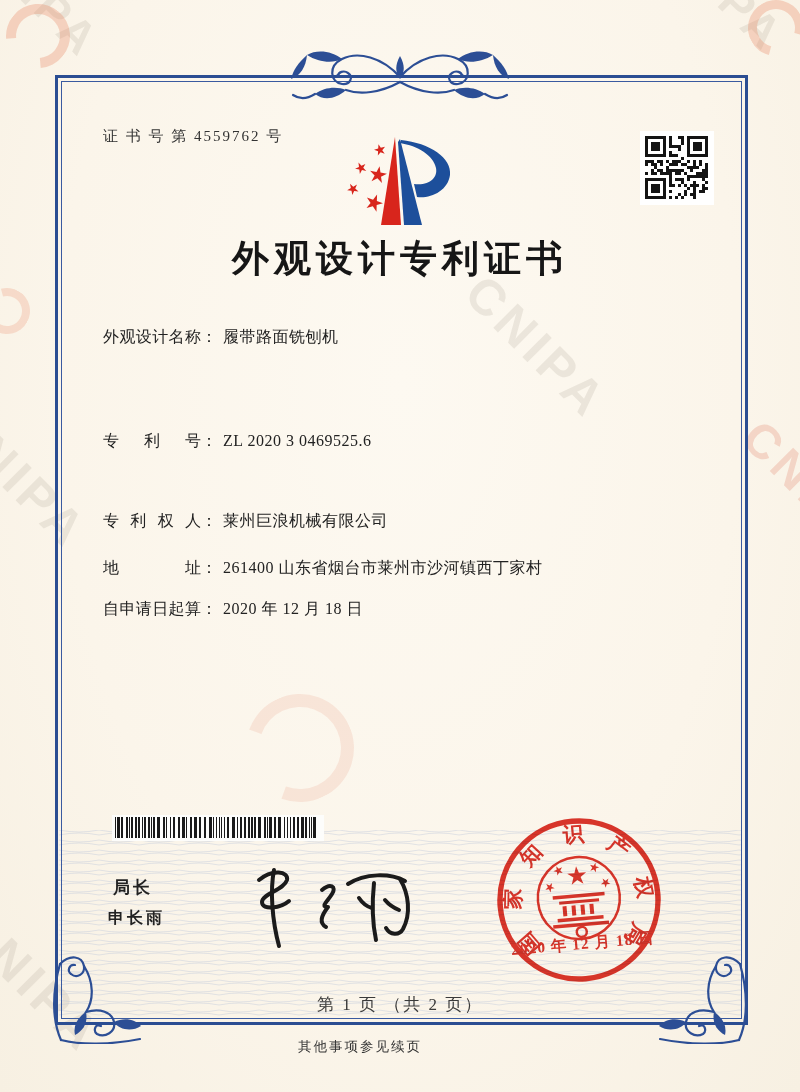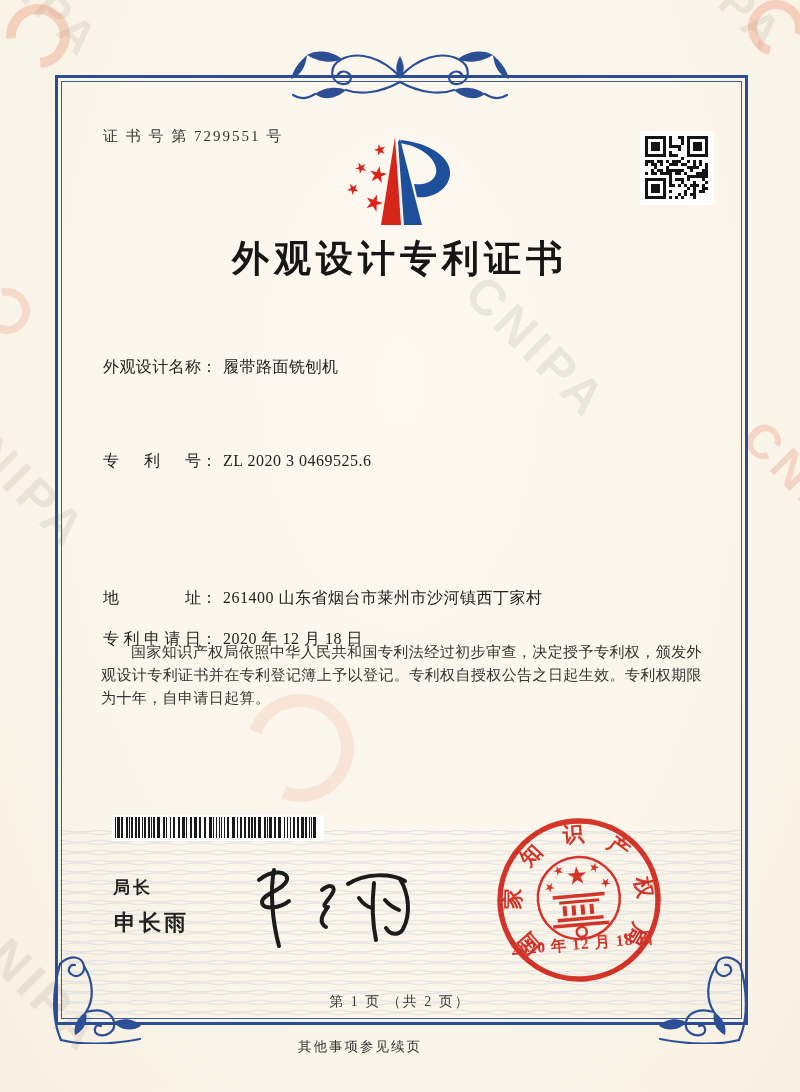--- a/index.html
+++ b/index.html
@@ -18,38 +18,38 @@
   
   #frame{left:55px;top:75px;width:687px;height:944px;border:3px solid #2b4d92;}
   #frame-inner{left:3px;top:3px;right:3px;bottom:3px;position:absolute;border:1px solid #3a5aa0;}
   
   #cert-no{left:103px;top:127px;font-size:15px;letter-spacing:2px;color:#333;}
   #qr{left:640px;top:131px;}
   #logo{left:338px;top:130px;}
   #title{left:0;top:234px;width:800px;text-align:center;font-size:37px;font-weight:700;
          letter-spacing:5px;color:#161616;}
   
-  .frow{left:103px;font-size:16px;color:#222;white-space:nowrap;margin-top:30px;}
+  .frow{left:103px;font-size:16px;color:#222;white-space:nowrap;}
   .flabel{display:inline-block;width:98px;text-align:justify;text-align-last:justify;vertical-align:top;}
   .fcolon{display:inline-block;margin-right:6px;}
   .fvalue{letter-spacing:0.5px;}
   
   #body-text{left:101px;top:641px;width:601px;font-size:15px;line-height:23px;
              text-align:justify;color:#343434;}
   #body-text p{margin:0;text-indent:2em;letter-spacing:0.4px;}
   
   #waves{left:59px;top:830px;pointer-events:none;}
   #barcode{left:112px;top:815px;}
   #sig-title{left:113px;top:876px;font-family:Liberation Serif, serif;
              font-size:17px;font-weight:600;color:#222;letter-spacing:3px;}
-  #sig-name{left:114px;top:908px;font-family:"Liberation Sans","DejaVu Sans",sans-serif;
-            font-size:22px;font-weight:600;color:#222;letter-spacing:3px;}
+  #sig-name{left:108px;top:908px;font-family:"Liberation Sans","DejaVu Sans",sans-serif;
+            font-size:16px;font-weight:600;color:#222;letter-spacing:3px;}
   #autograph{left:232px;top:850px;}
   #seal{left:492px;top:813px;mix-blend-mode:multiply;}
-  #page-no{left:0;top:993px;width:800px;text-align:center;font-size:14px;letter-spacing:2px;color:#3a3a3a;}
+  #page-no{left:0;top:993px;width:800px;text-align:center;font-size:17px;letter-spacing:2px;color:#3a3a3a;}
   #cont-note{left:0;top:1038px;width:720px;text-align:center;font-size:13.5px;letter-spacing:2px;color:#333;font-family:Liberation Serif, serif;}
 </style>
 </head>
 <body>
 
 <div id="page">
 
   <div class="wm" style="left:-48px;top:-36px;font-size:46px;">CNIPA</div>
   <div class="wm" style="left:636px;top:-42px;font-size:46px;">CNIPA</div>
   <div class="wm" style="left:448px;top:318px;font-size:50px;">CNIPA</div>
@@ -138,21 +138,21 @@
     <g transform="translate(102,0) scale(-1,1)" stroke="#2c4e95" fill="none" stroke-width="2.2" stroke-linecap="round">
       <path d="M12,12 C22,2 34,4 36,14 C37,22 29,27 23,22 C19,19 21,12 27,13"></path>
       <path d="M13,88 C4,68 4,40 12,12"></path>
       <path d="M13,88 C32,93 62,93 92,87"></path>
       <path d="M36,14 C46,30 46,48 38,60 C52,56 64,60 66,70 C68,80 57,86 49,82 C45,79 47,71 53,74"></path>
       <path d="M38,60 C29,66 25,74 27,83 C36,78 40,70 38,60 Z" fill="#2c4e95" stroke="none"></path>
       <path d="M66,70 C76,65 87,67 93,74 C84,80 71,78 66,70 Z" fill="#2c4e95" stroke="none"></path>
     </g>
   </svg>
 
-  <div id="cert-no" class="abs">证 书 号 第 7299551 号</div>
+  <div id="cert-no" class="abs">证 书 号 第 4559762 号</div>
 
   <svg id="qr" class="abs" width="74" height="74" viewBox="0 0 74 74">
       <rect x="0" y="0" width="74" height="74" fill="#ffffff"></rect>
       <rect x="29" y="5" width="3" height="3" fill="#141414"></rect>
       <rect x="38" y="5" width="3" height="3" fill="#141414"></rect>
       <rect x="41" y="5" width="3" height="3" fill="#141414"></rect>
       <rect x="29" y="8" width="3" height="3" fill="#141414"></rect>
       <rect x="41" y="8" width="3" height="3" fill="#141414"></rect>
       <rect x="29" y="11" width="3" height="3" fill="#141414"></rect>
       <rect x="41" y="11" width="3" height="3" fill="#141414"></rect>
@@ -294,32 +294,34 @@
       <use href="#st" transform="translate(15,59) scale(6) rotate(-30)"></use>
       <use href="#st" transform="translate(36,73) scale(9) rotate(20)"></use>
     </g>
   </svg>
 
   <div id="title" class="abs">外观设计专利证书</div>
 
   <div class="frow abs" style="top:327px;">
     <span class="flabel">外观设计名称</span><span class="fcolon">：</span><span class="fvalue">履带路面铣刨机</span>
   </div>
-  <div class="frow abs" style="top:421px;">
+  <div class="frow abs" style="top:431px;">
     <span class="flabel">专利号</span><span class="fcolon">：</span><span class="fvalue">ZL 2020 3 0469525.6</span>
+  </div>
+  <div class="frow abs" style="top:511px;">
+    <span class="flabel">专利权人</span><span class="fcolon">：</span><span class="fvalue">莱州巨浪机械有限公司</span>
   </div>
   <div class="frow abs" style="top:558px;font-family:Liberation Serif, serif;">
     <span class="flabel">地址</span><span class="fcolon">：</span><span class="fvalue">261400  山东省烟台市莱州市沙河镇西丁家村</span>
   </div>
   <div class="frow abs" style="top:599px;">
-    <span class="flabel">专利申请日</span><span class="fcolon">：</span><span class="fvalue">2020 年 12 月 18 日</span>
+    <span class="flabel">自申请日起算</span><span class="fcolon">：</span><span class="fvalue">2020 年 12 月 18 日</span>
   </div>
 
   <div id="body-text" class="abs">
-    <p>国家知识产权局依照中华人民共和国专利法经过初步审查，决定授予专利权，颁发外观设计专利证书并在专利登记簿上予以登记。专利权自授权公告之日起生效。专利权期限为十年，自申请日起算。</p>
   </div>
 
   <svg id="barcode" class="abs" width="212" height="26" viewBox="0 0 212 26">
       <rect x="0" y="0" width="212" height="26" fill="#fdfdfb"></rect>
       <rect x="3" y="2" width="1" height="21" fill="#1a1a1a"></rect>
       <rect x="5" y="2" width="3" height="21" fill="#1a1a1a"></rect>
       <rect x="9" y="2" width="2" height="21" fill="#1a1a1a"></rect>
       <rect x="14" y="2" width="2" height="21" fill="#1a1a1a"></rect>
       <rect x="17" y="2" width="1" height="21" fill="#1a1a1a"></rect>
       <rect x="19" y="2" width="2" height="21" fill="#1a1a1a"></rect>

